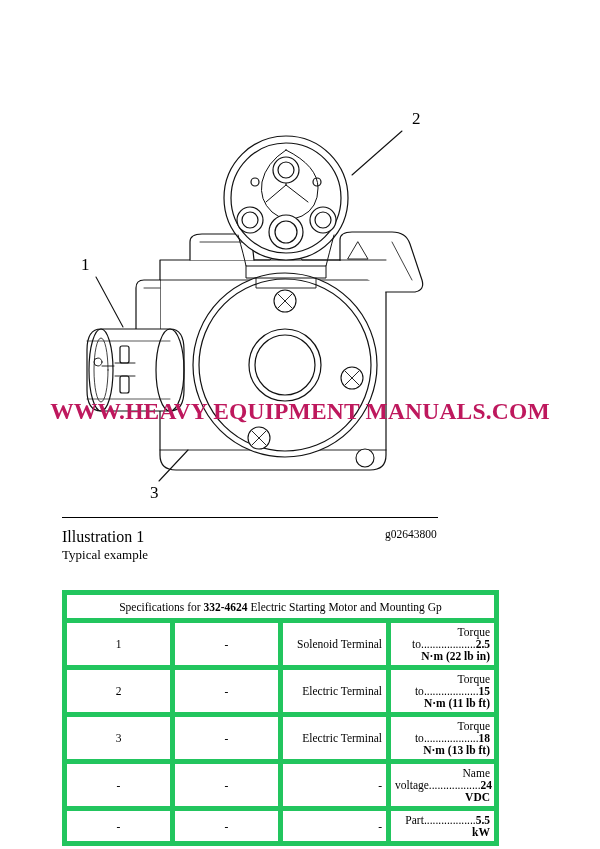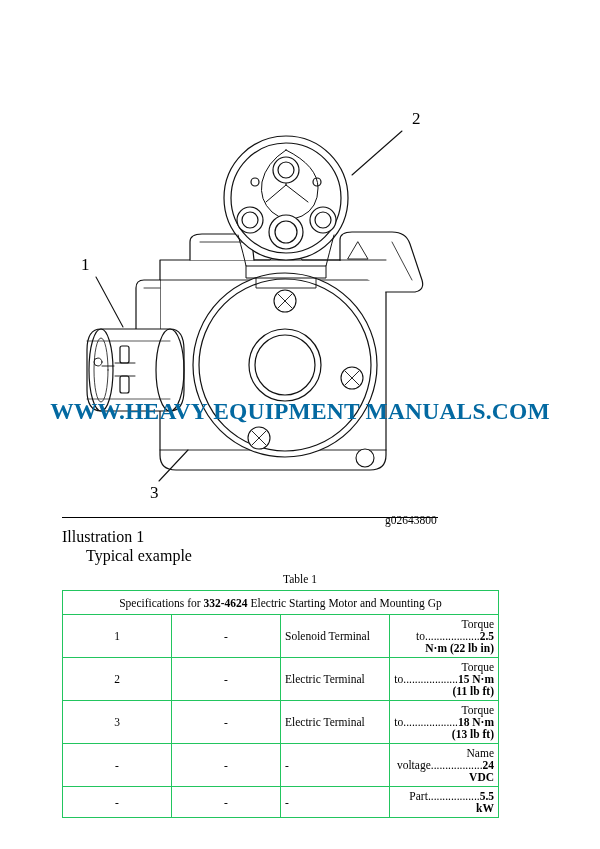--- a/index.html
+++ b/index.html
@@ -36,21 +36,21 @@
 
   .watermark {
     position: absolute;
     left: 0;
     top: 398px;
     width: 600px;
     text-align: center;
     font-family: "Liberation Serif", serif;
     font-size: 23.5px;
     font-weight: bold;
-    color: #0369a1;
+    color: #be185d;
     letter-spacing: 0.2px;
     white-space: nowrap;
   }
 
   
   .rule {
     position: absolute;
     left: 62px;
     top: 517px;
     width: 376px;
@@ -59,58 +59,57 @@
   }
   .caption-left {
     position: absolute;
     left: 62px;
     top: 528px;
     font-size: 16px;
   }
   .caption-right {
     position: absolute;
     left: 385px;
-    top: 514px;
+    top: 528px;
     font-size: 11.5px;
   }
   .caption-sub {
     position: absolute;
     left: 62px;
     top: 547px;
-    font-size: 16px;
-    margin-left: 24px;
+    font-size: 13px;
   }
 
   
   .table-label {
     position: absolute;
     left: 0;
     top: 573px;
     width: 600px;
     text-align: center;
     font-size: 11.5px;
   }
   table.spec {
     position: absolute;
     left: 62px;
     top: 590px;
     width: 437px;
     border-collapse: collapse;
     table-layout: fixed;
   }
   table.spec td {
-    border: 1px solid #22c55e;
+    border: 5px solid #22c55e;
     font-size: 11.5px;
     padding: 3px 4px;
     height: 17px;
     vertical-align: middle;
   }
   .c-callout { width: 54px; text-align: center; }
   .c-part    { width: 74px; text-align: center; }
-  .c-name    { width: 104px; text-align: left; }
+  .c-name    { width: 104px; text-align: right; }
   .c-desc    { width: 203px; text-align: right; padding-left: 8px; }
   .hdr { text-align: center; }
   .hdr-title { text-align: center; }
   b { font-weight: bold; }
   .dots { letter-spacing: 0px; }
 </style>
 </head>
 <body>
 
 <div class="page">
@@ -203,21 +202,20 @@
     </svg>
   </div>
 
   <div class="watermark">WWW.HEAVY EQUIPMENT MANUALS.COM</div>
 
   <div class="rule"></div>
   <div class="caption-left">Illustration 1</div>
   <div class="caption-right">g02643800</div>
   <div class="caption-sub">Typical example</div>
 
-  <div class="table-label">Table 1</div>
 
   <table class="spec">
     <tbody>
       <tr>
         <td class="hdr-title" colspan="4">
           <span>Specifications for </span><b>332-4624</b><span> Electric Starting Motor and Mounting Gp</span>
         </td>
       </tr>
 
       <tr>

